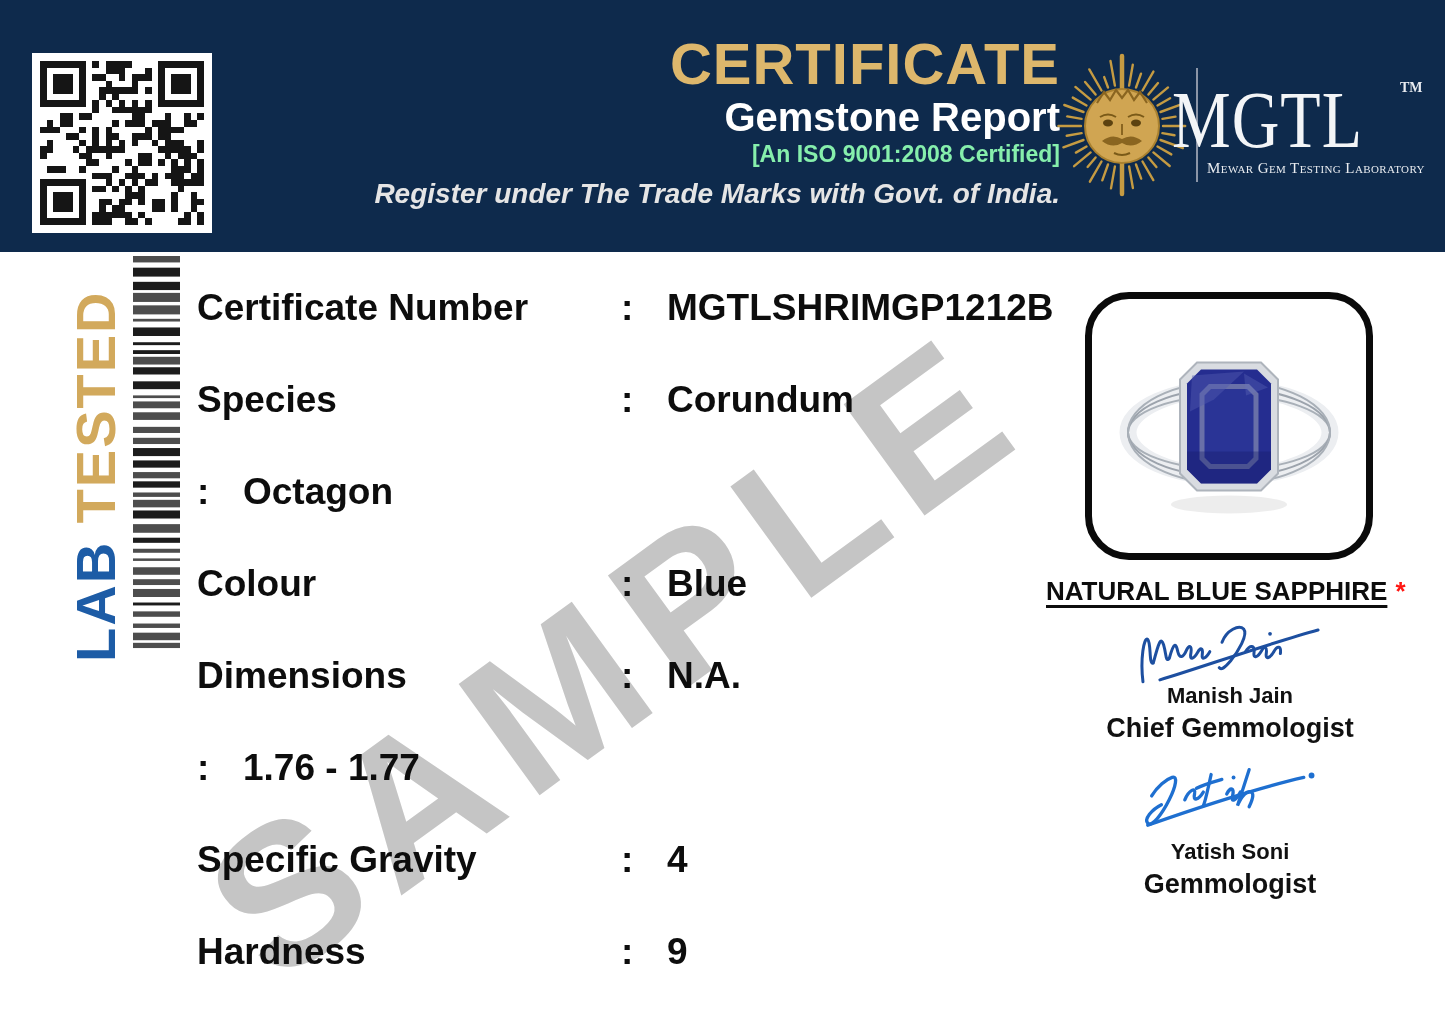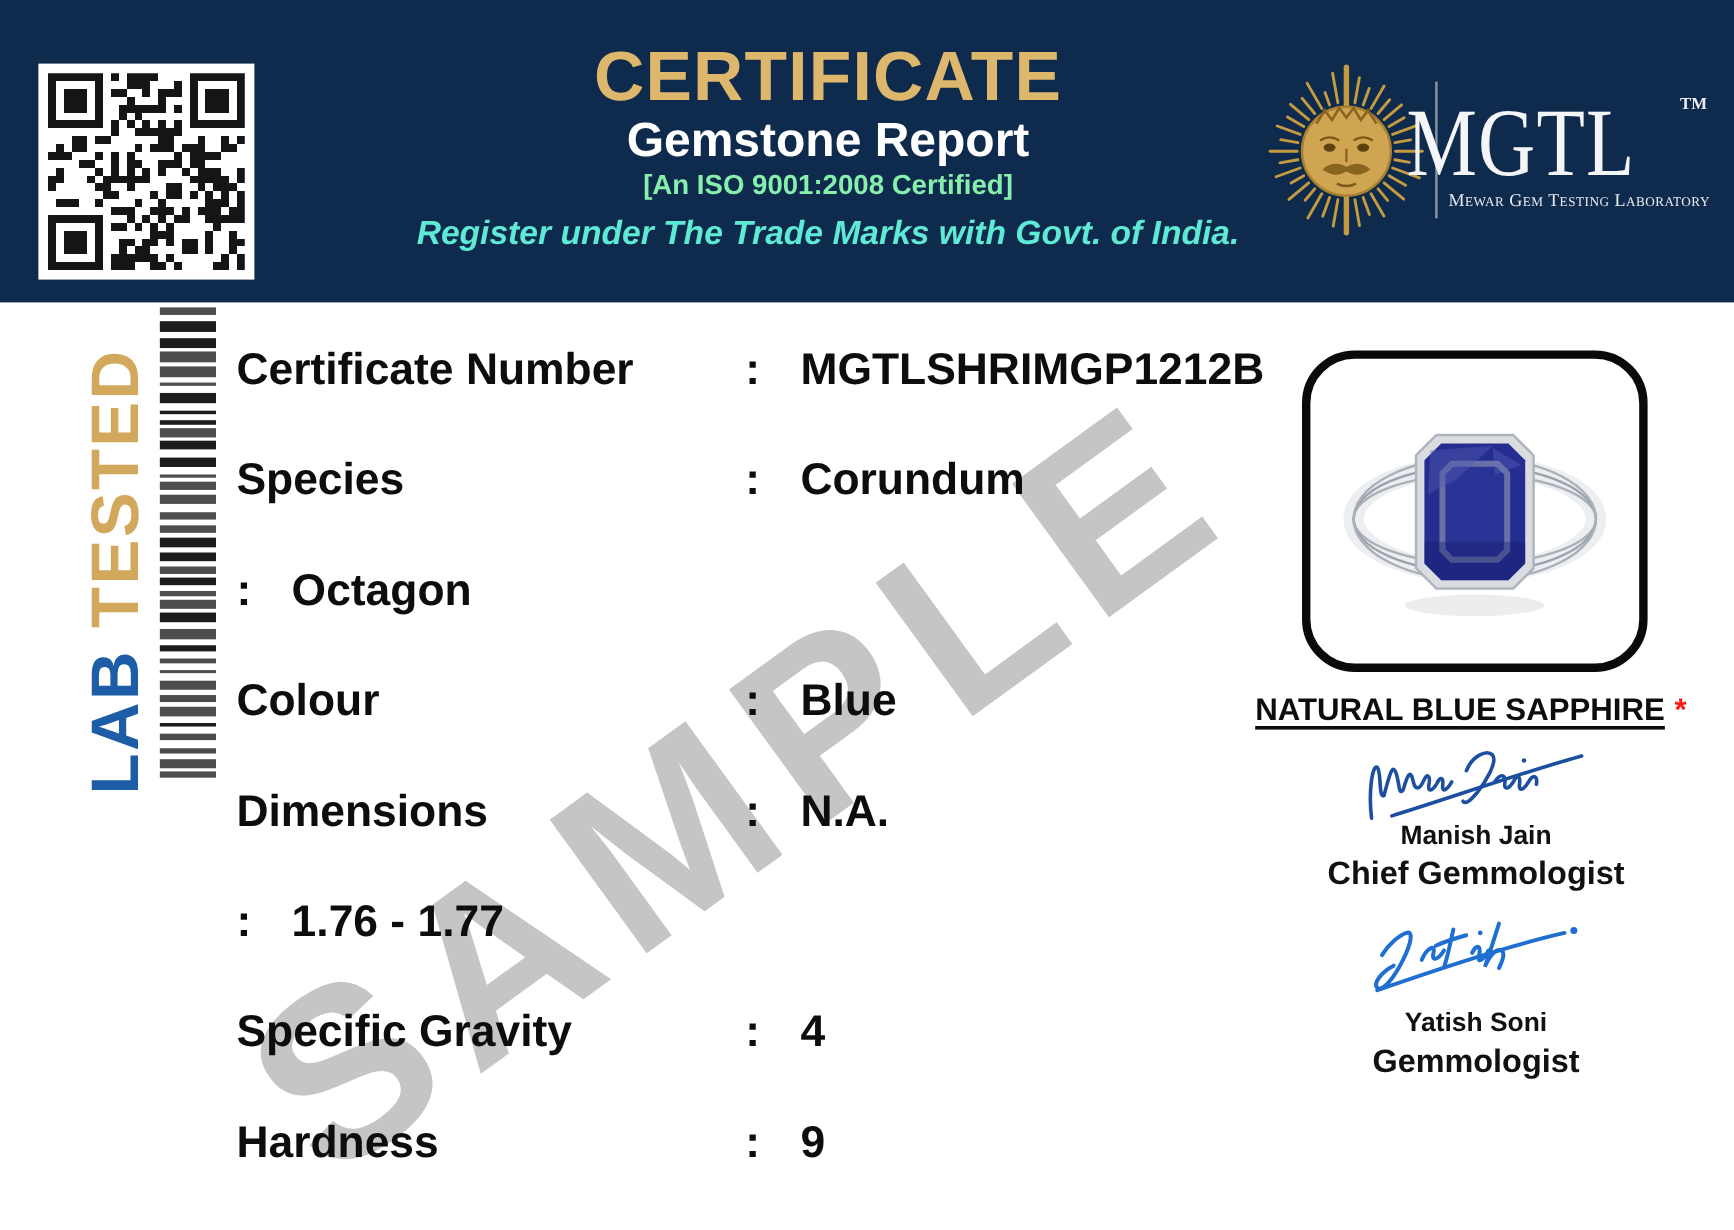--- a/index.html
+++ b/index.html
@@ -4,25 +4,25 @@
 <style>
   html,body{margin:0;padding:0;background:#ffffff;}
   #page{position:relative;width:1445px;height:1025px;background:#ffffff;overflow:hidden;
         font-family:"Liberation Sans",sans-serif;}
 
   
   .header{position:absolute;left:0;top:0;width:1445px;height:252px;background:#0E2A4C;z-index:3;}
   .qr-wrap{position:absolute;left:32px;top:53px;width:180px;height:180px;background:#ffffff;
            box-sizing:border-box;padding:8px;}
   .qr-wrap svg{display:block;width:100%;height:100%;shape-rendering:crispEdges;}
-  .hgroup{position:absolute;left:320px;top:34px;width:740px;text-align:center;}
+  .hgroup{position:absolute;left:320px;top:34px;width:740px;text-align:right;}
   .h-title{font-size:58px;line-height:60px;font-weight:bold;color:#DDB76C;letter-spacing:1px;}
   .h-report{font-size:40px;line-height:46px;font-weight:bold;color:#ffffff;}
   .h-iso{font-size:23px;line-height:29px;font-weight:bold;color:#86efac;}
-  .h-register{font-size:28px;line-height:34px;font-weight:bold;font-style:italic;color:#5eead4;margin-top:8px;}
+  .h-register{font-size:28px;line-height:34px;font-weight:bold;font-style:italic;color:#e5e5e5;margin-top:8px;}
 
   .sun-svg{position:absolute;left:1050px;top:48px;width:144px;height:150px;}
   .logo-divider{position:absolute;left:1196px;top:68px;width:2px;height:114px;background:#8B95A7;}
   .mgtl-wrap{position:absolute;left:1172px;top:80px;width:225px;}
   .mgtl{display:inline-block;font-family:"Liberation Serif",serif;font-size:66px;line-height:66px;
         color:#F3F5F7;transform:scaleY(1.22);transform-origin:top left;letter-spacing:1px;}
   .tm{position:absolute;left:1400px;top:80px;font-family:"Liberation Serif",serif;font-size:14px;
       font-weight:bold;color:#E9ECF0;}
   .tagline{position:absolute;left:1198px;top:160px;width:236px;text-align:center;
            font-family:"Liberation Serif",serif;font-variant:small-caps;font-size:15px;

